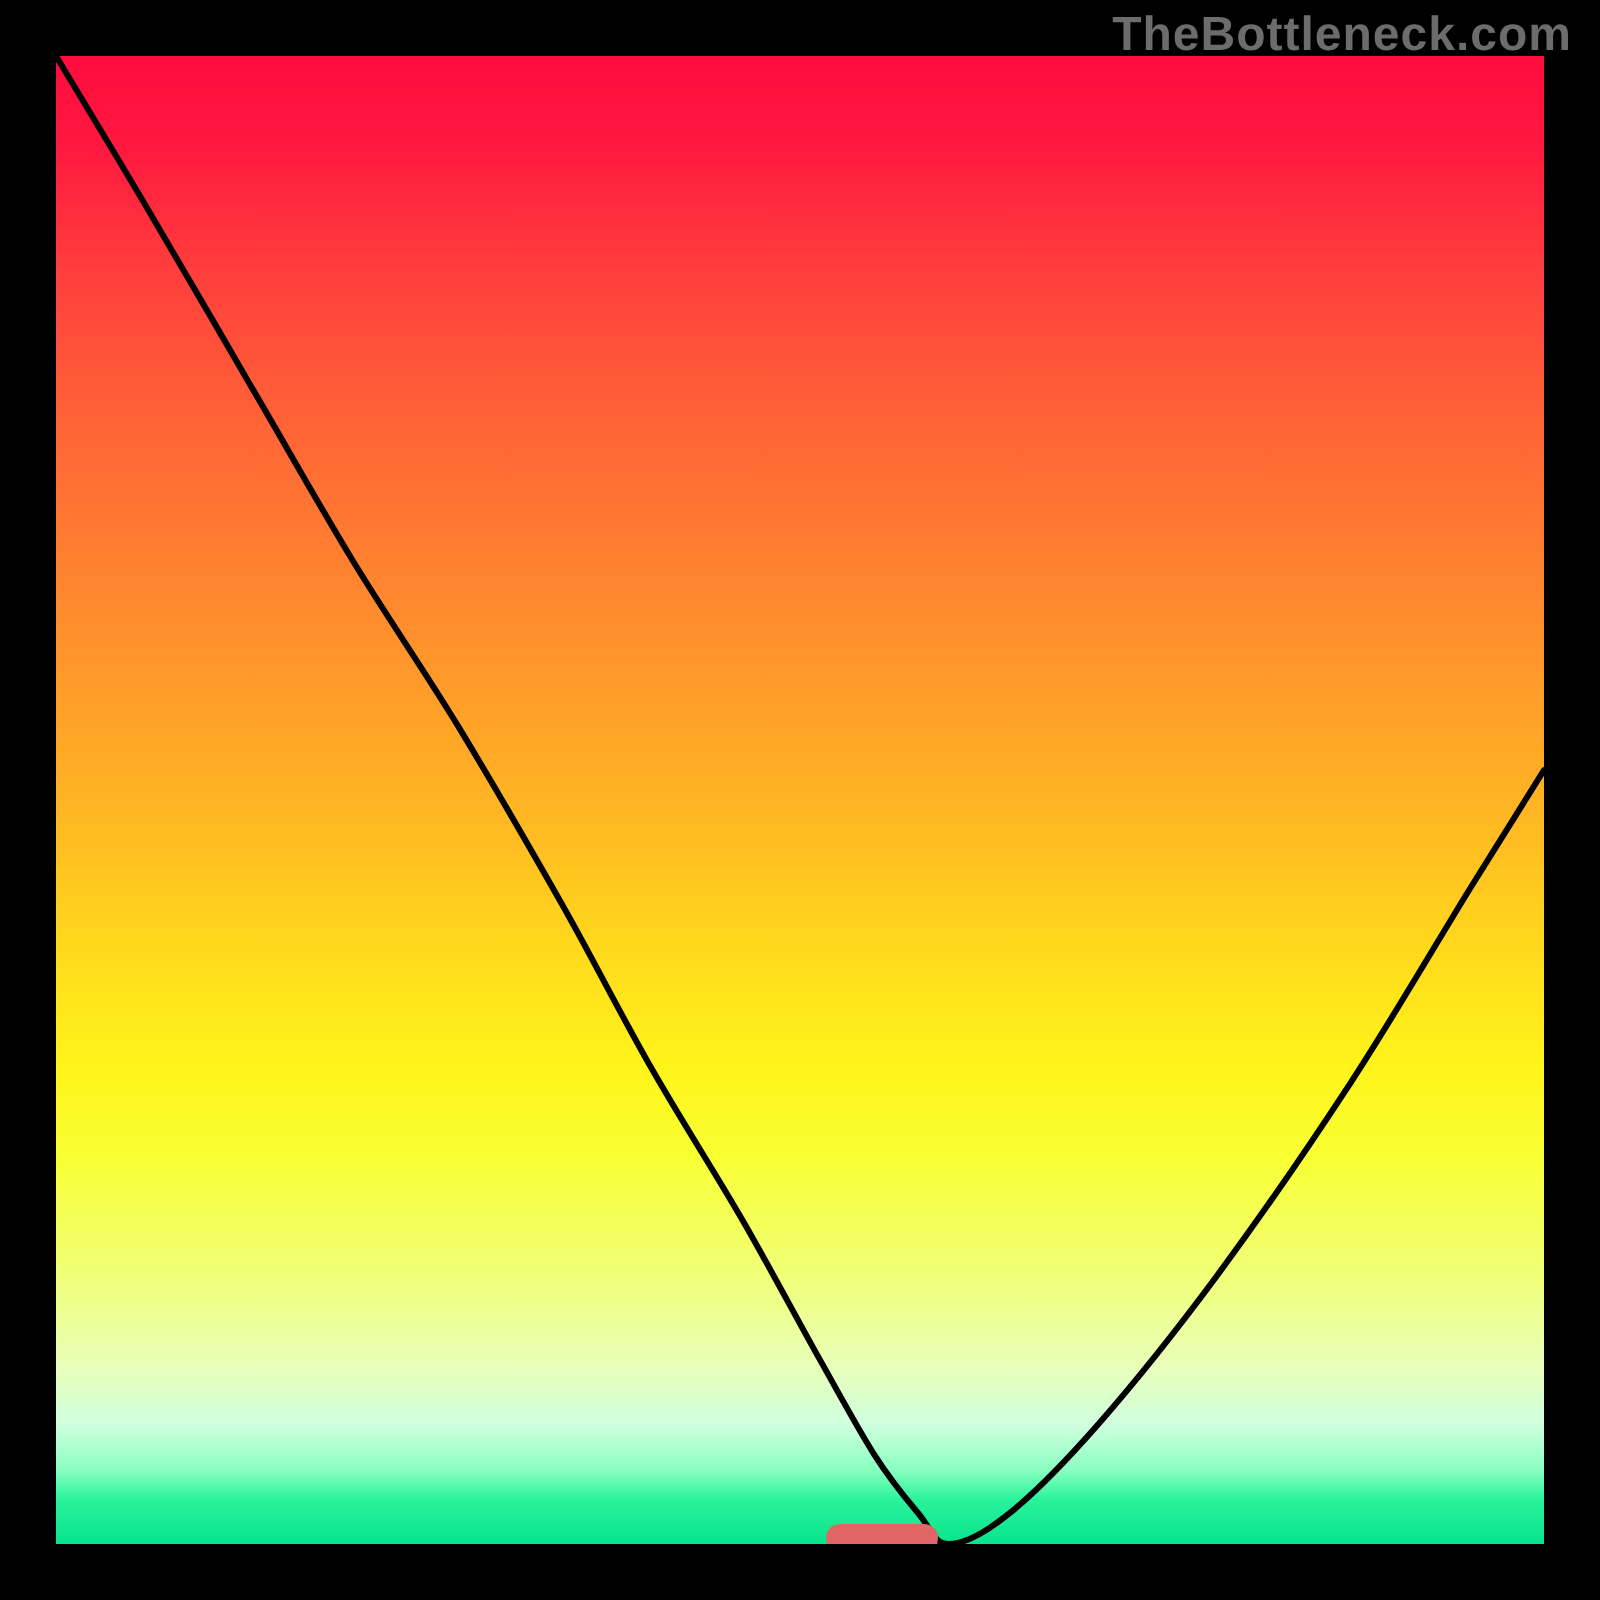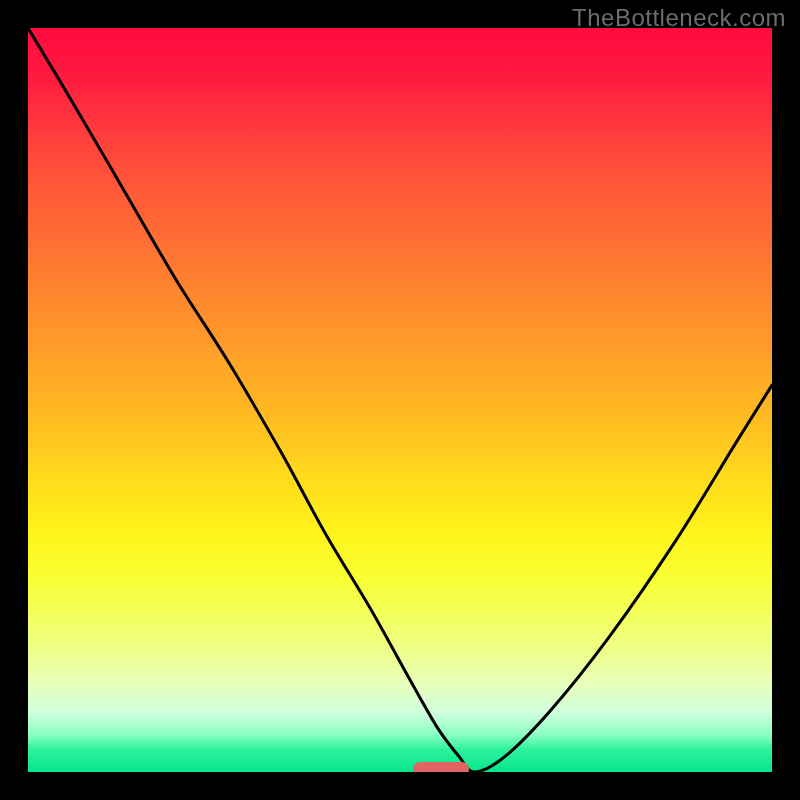--- a/index.html
+++ b/index.html
@@ -16,21 +16,21 @@
     width: 800px;
     height: 800px;
     background: #000;
   }
   .watermark {
     position: absolute;
     top: 4px;
     right: 14px;
     color: #6c6c6c;
     font-size: 24px;
-    font-weight: 400;
+    font-weight: 700;
     letter-spacing: 0.5px;
     z-index: 10;
     margin-left: 20px;
   }
   .plot-area {
     position: absolute;
     left: 28px;
     top: 28px;
     width: 744px;
     height: 744px;

